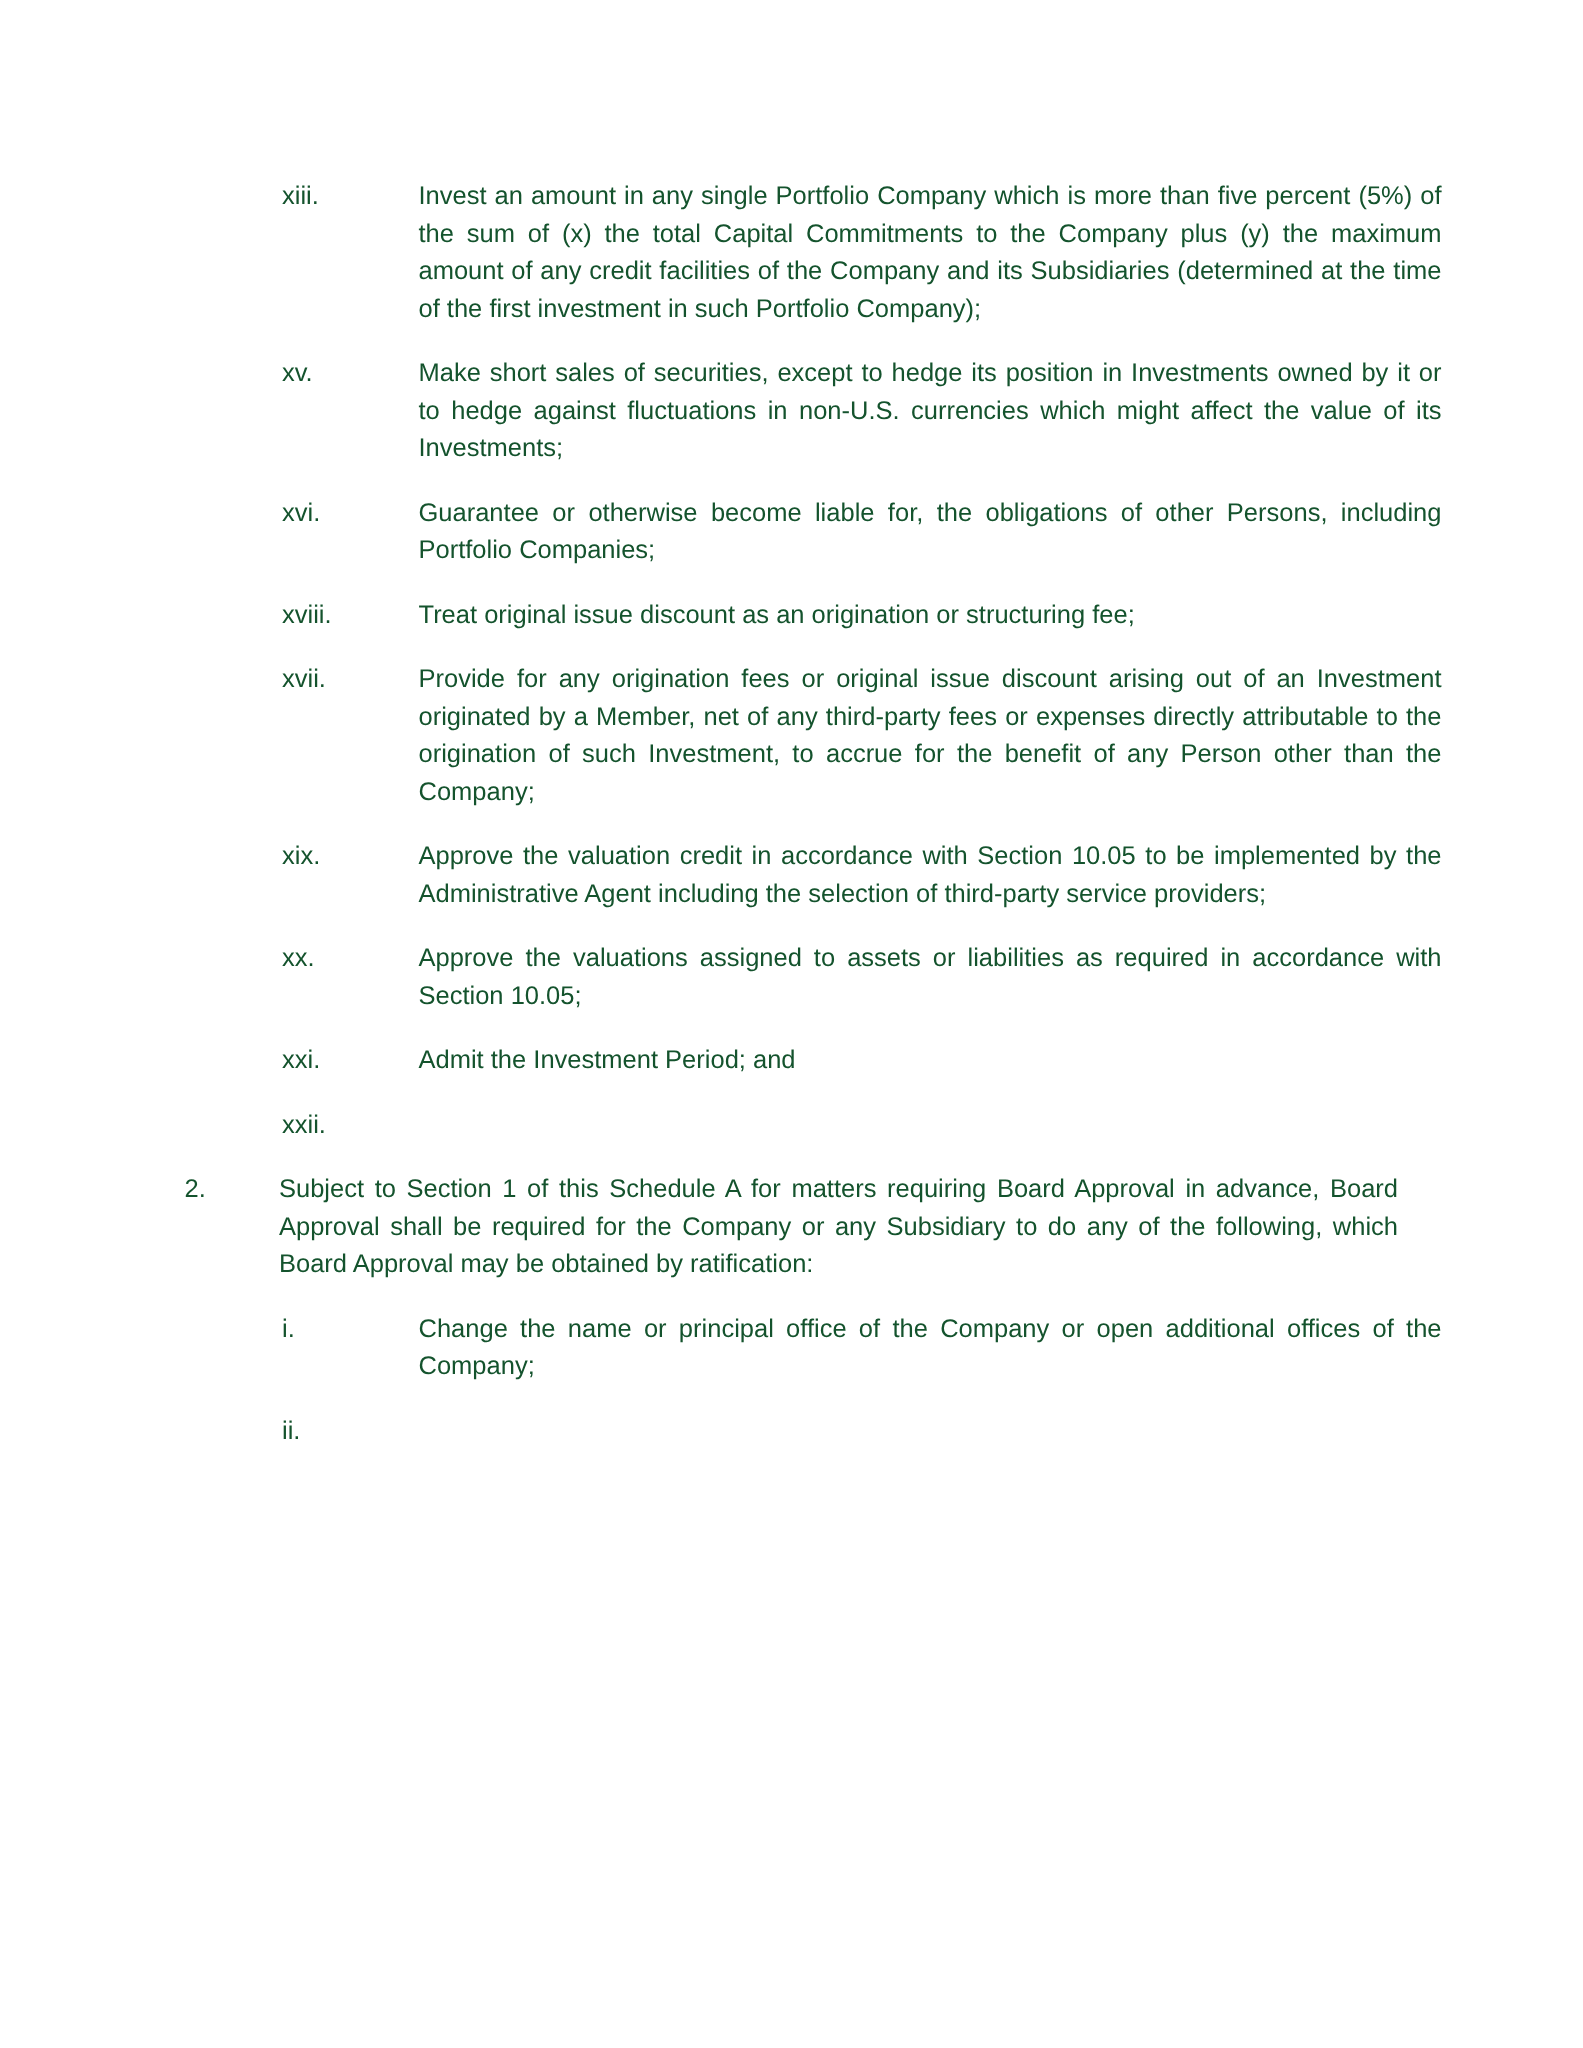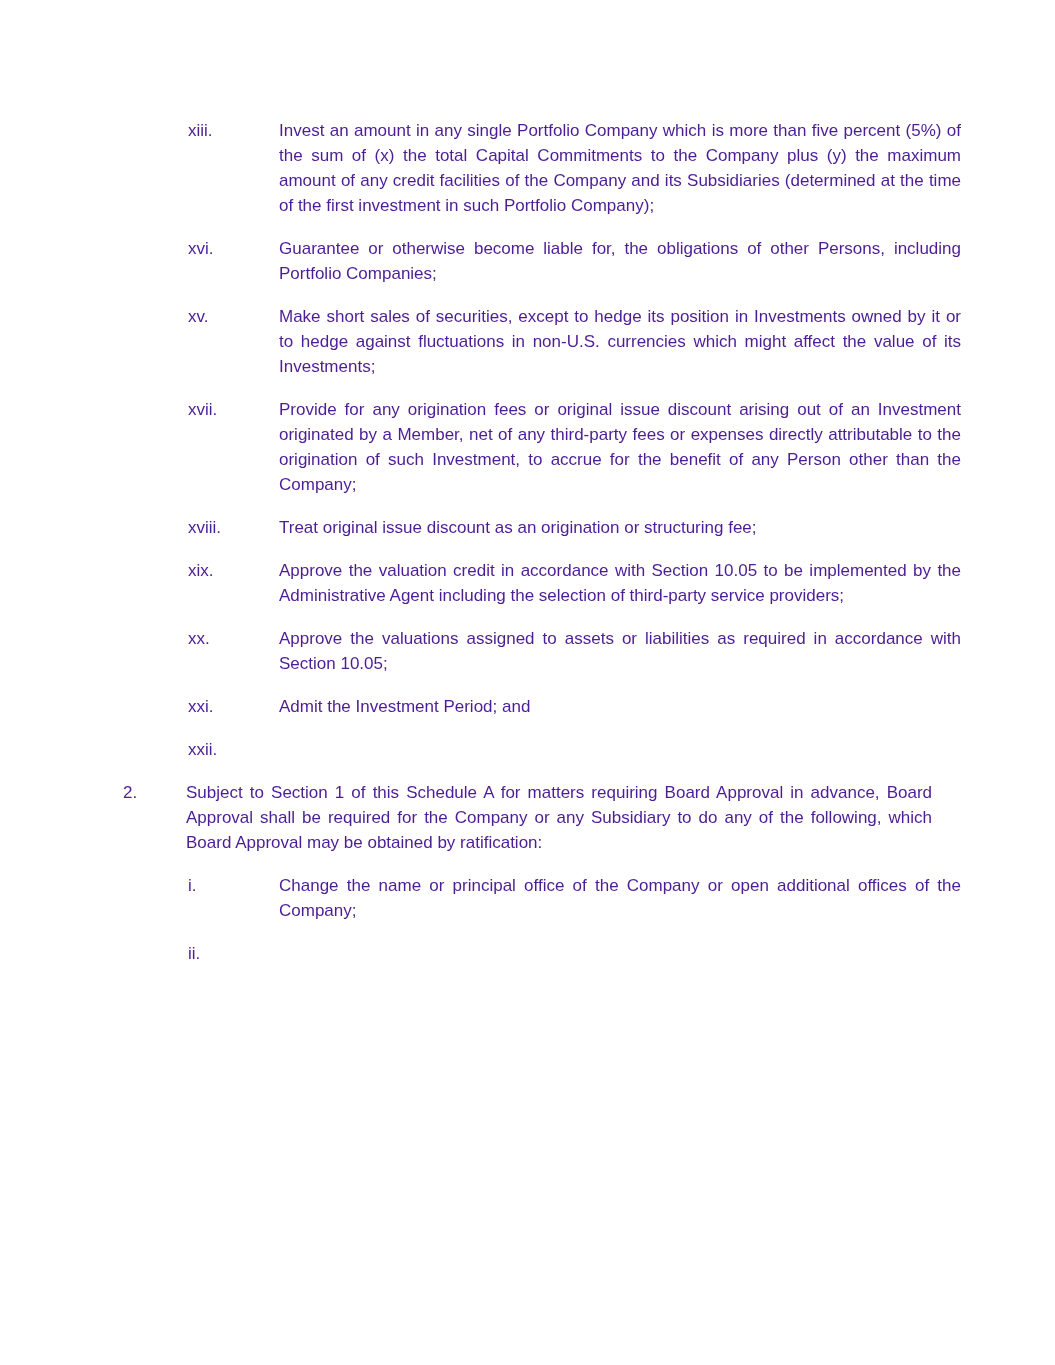--- a/index.html
+++ b/index.html
@@ -6,21 +6,21 @@
     margin: 0;
     padding: 0;
     background: #ffffff;
   }
   .page {
     position: relative;
     width: 1055px;
     height: 1365px;
     background: #ffffff;
     font-family: "Liberation Sans", sans-serif;
-    color: #4c1d95;
+    color: #14532d;
     overflow: hidden;
   }
   .content {
     position: absolute;
     top: 118px;
     left: 0;
     right: 0;
   }
   .item {
     display: flex;
@@ -58,34 +58,34 @@
 </head>
 <body>
 
 <div class="page">
   <div class="content" id="content">
       <div class="item lvl2">
         <span class="label">xiii.</span>
         <div class="text"><span>Invest an amount in any single Portfolio Company which is more than five percent (5%) of the sum of (x) the total Capital Commitments to the Company plus (y) the maximum amount of any credit facilities of the Company and its Subsidiaries (determined at the time of the first investment in such Portfolio Company);</span></div>
       </div>
       <div class="item lvl2">
+        <span class="label">xv.</span>
+        <div class="text"><span>Make short sales of securities, except to hedge its position in Investments owned by it or to hedge against fluctuations in non-U.S. currencies which might affect the value of its Investments;</span></div>
+      </div>
+      <div class="item lvl2">
         <span class="label">xvi.</span>
         <div class="text"><span>Guarantee or otherwise become liable for, the obligations of other Persons, including Portfolio Companies;</span></div>
       </div>
       <div class="item lvl2">
-        <span class="label">xv.</span>
-        <div class="text"><span>Make short sales of securities, except to hedge its position in Investments owned by it or to hedge against fluctuations in non-U.S. currencies which might affect the value of its Investments;</span></div>
+        <span class="label">xviii.</span>
+        <div class="text"><span>Treat original issue discount as an origination or structuring fee;</span></div>
       </div>
       <div class="item lvl2">
         <span class="label">xvii.</span>
         <div class="text"><span>Provide for any origination fees or original issue discount arising out of an Investment originated by a Member, net of any third-party fees or expenses directly attributable to the origination of such Investment, to accrue for the benefit of any Person other than the Company;</span></div>
-      </div>
-      <div class="item lvl2">
-        <span class="label">xviii.</span>
-        <div class="text"><span>Treat original issue discount as an origination or structuring fee;</span></div>
       </div>
       <div class="item lvl2">
         <span class="label">xix.</span>
         <div class="text"><span>Approve the valuation credit in accordance with </span><span class="u">Section 10.05</span><span> to be implemented by the Administrative Agent including the selection of third-party service providers;</span></div>
       </div>
       <div class="item lvl2">
         <span class="label">xx.</span>
         <div class="text"><span>Approve the valuations assigned to assets or liabilities as required in accordance with </span><span class="u">Section 10.05</span><span>;</span></div>
       </div>
       <div class="item lvl2">

